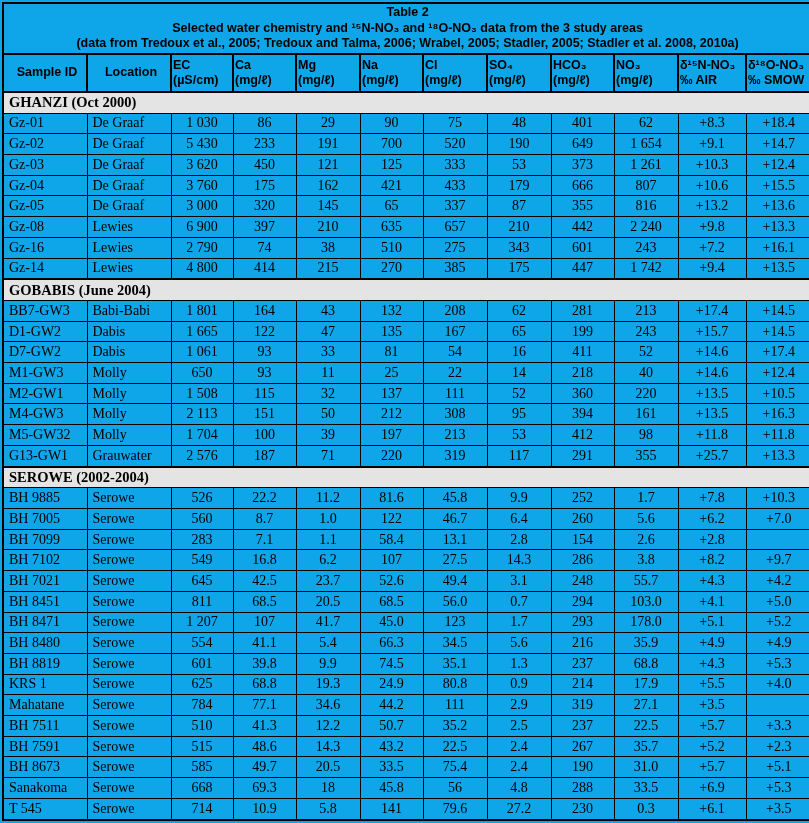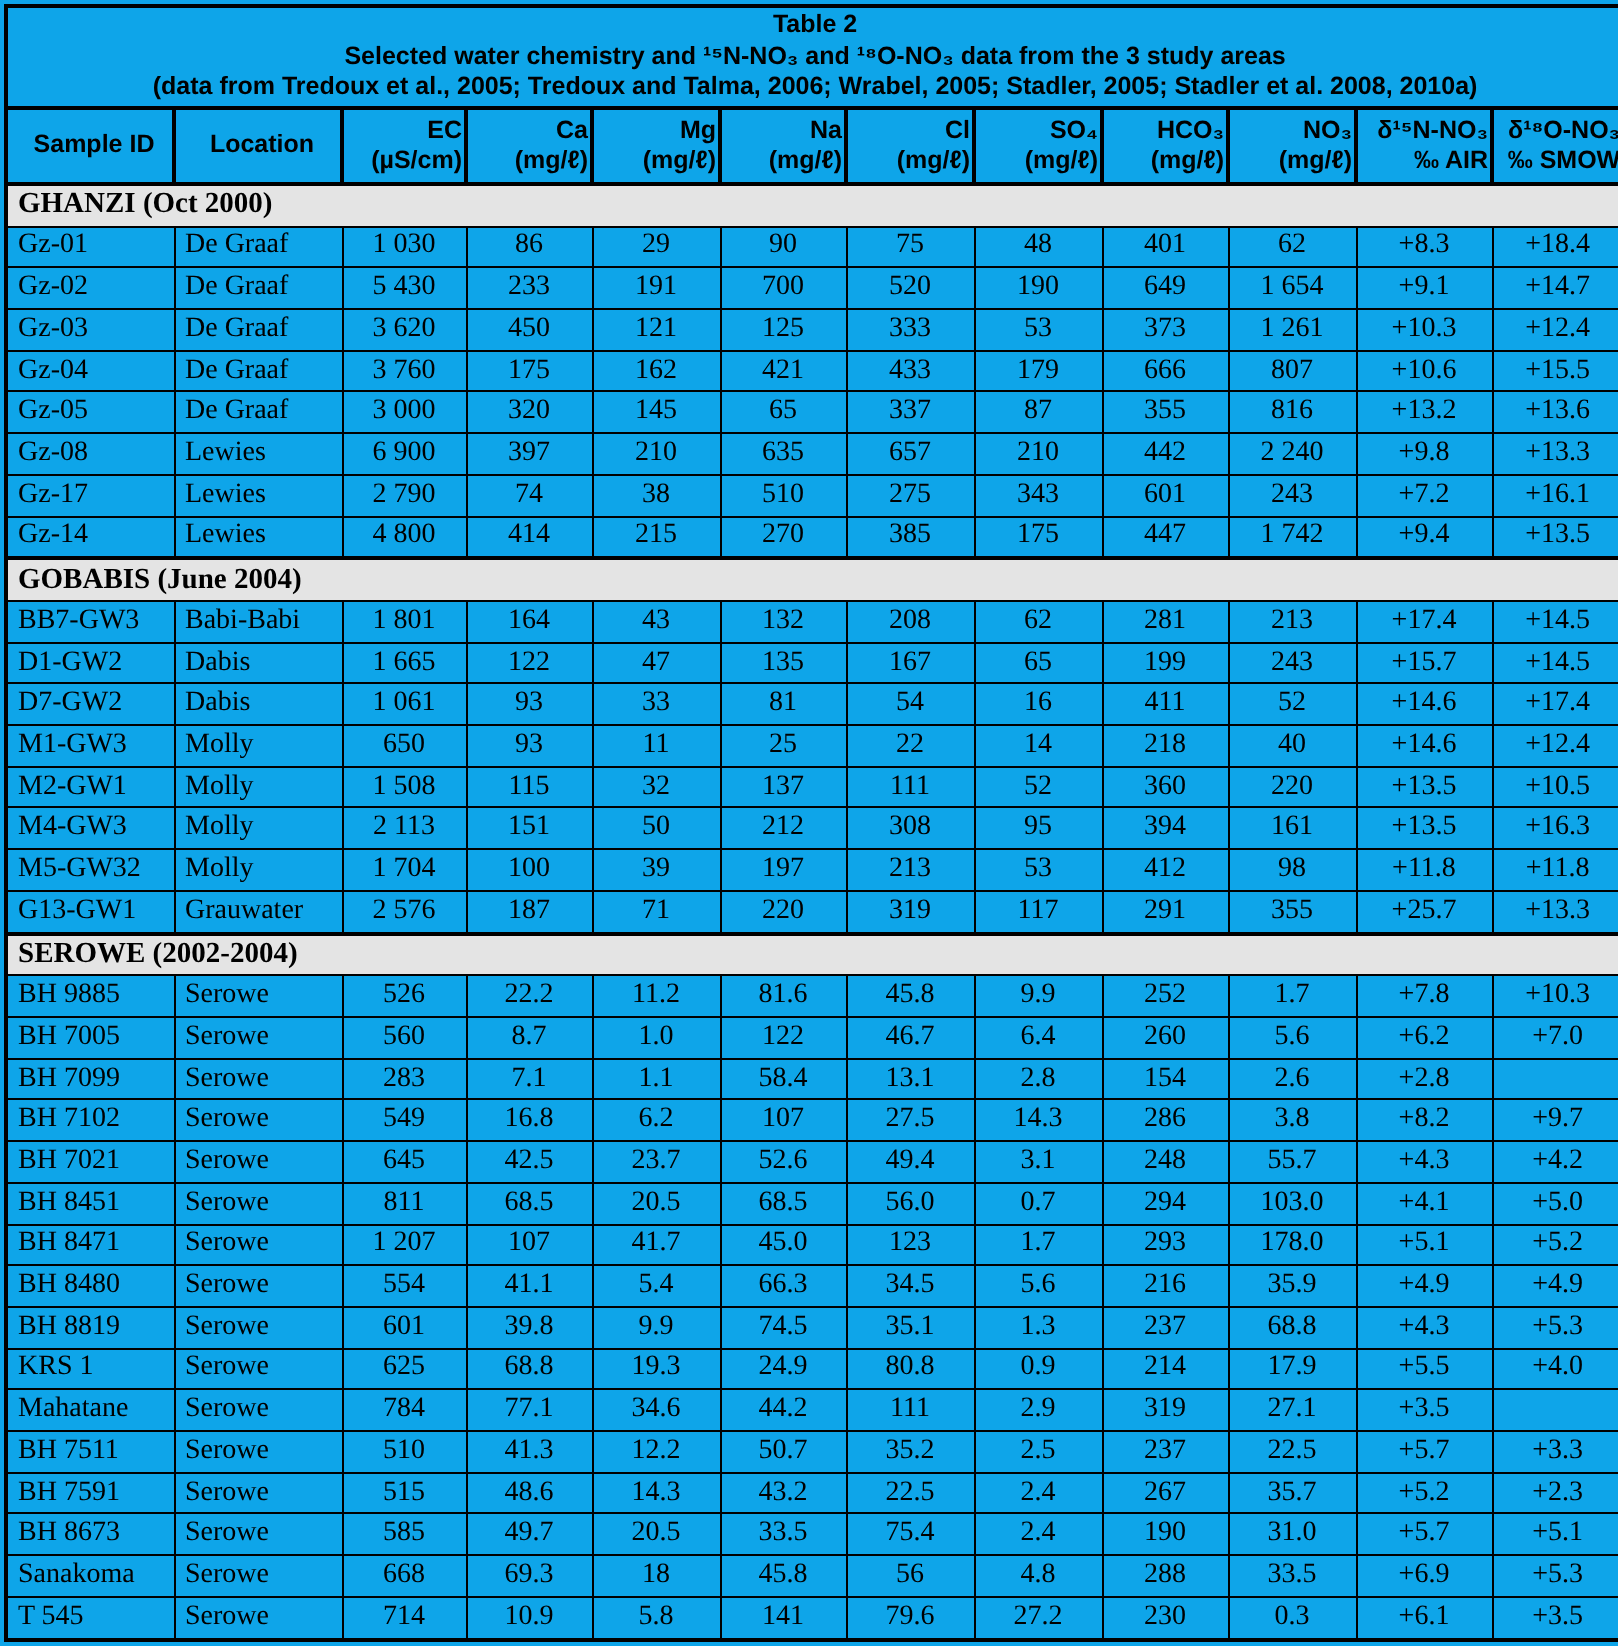--- a/index.html
+++ b/index.html
@@ -33,21 +33,21 @@
     font-weight: bold;
     font-size: 12.5px;
     line-height: 1.25;
     padding: 1px 2px;
   }
   
   th.col-head {
     border: 2px solid #000;
     height: 34px;
     vertical-align: middle;
-    text-align: right;
+    text-align: left;
     font-family: "Liberation Sans", "DejaVu Sans", sans-serif;
     font-weight: bold;
     font-size: 12.5px;
     line-height: 1.2;
     padding: 1px 1px;
   }
   th.col-head.lft { text-align: center; padding-left: 5px; }
   th.col-head .hl { display: block; }
   
   tr.section-row td {
@@ -235,21 +235,21 @@
           <td class="num">210</td>
           <td class="num">635</td>
           <td class="num">657</td>
           <td class="num">210</td>
           <td class="num">442</td>
           <td class="num">2 240</td>
           <td class="num">+9.8</td>
           <td class="num">+13.3</td>
         </tr>
         <tr class="data-row">
-          <td class="left">Gz-17</td>
+          <td class="left">Gz-16</td>
           <td class="left">Lewies</td>
           <td class="num">2 790</td>
           <td class="num">74</td>
           <td class="num">38</td>
           <td class="num">510</td>
           <td class="num">275</td>
           <td class="num">343</td>
           <td class="num">601</td>
           <td class="num">243</td>
           <td class="num">+7.2</td>

